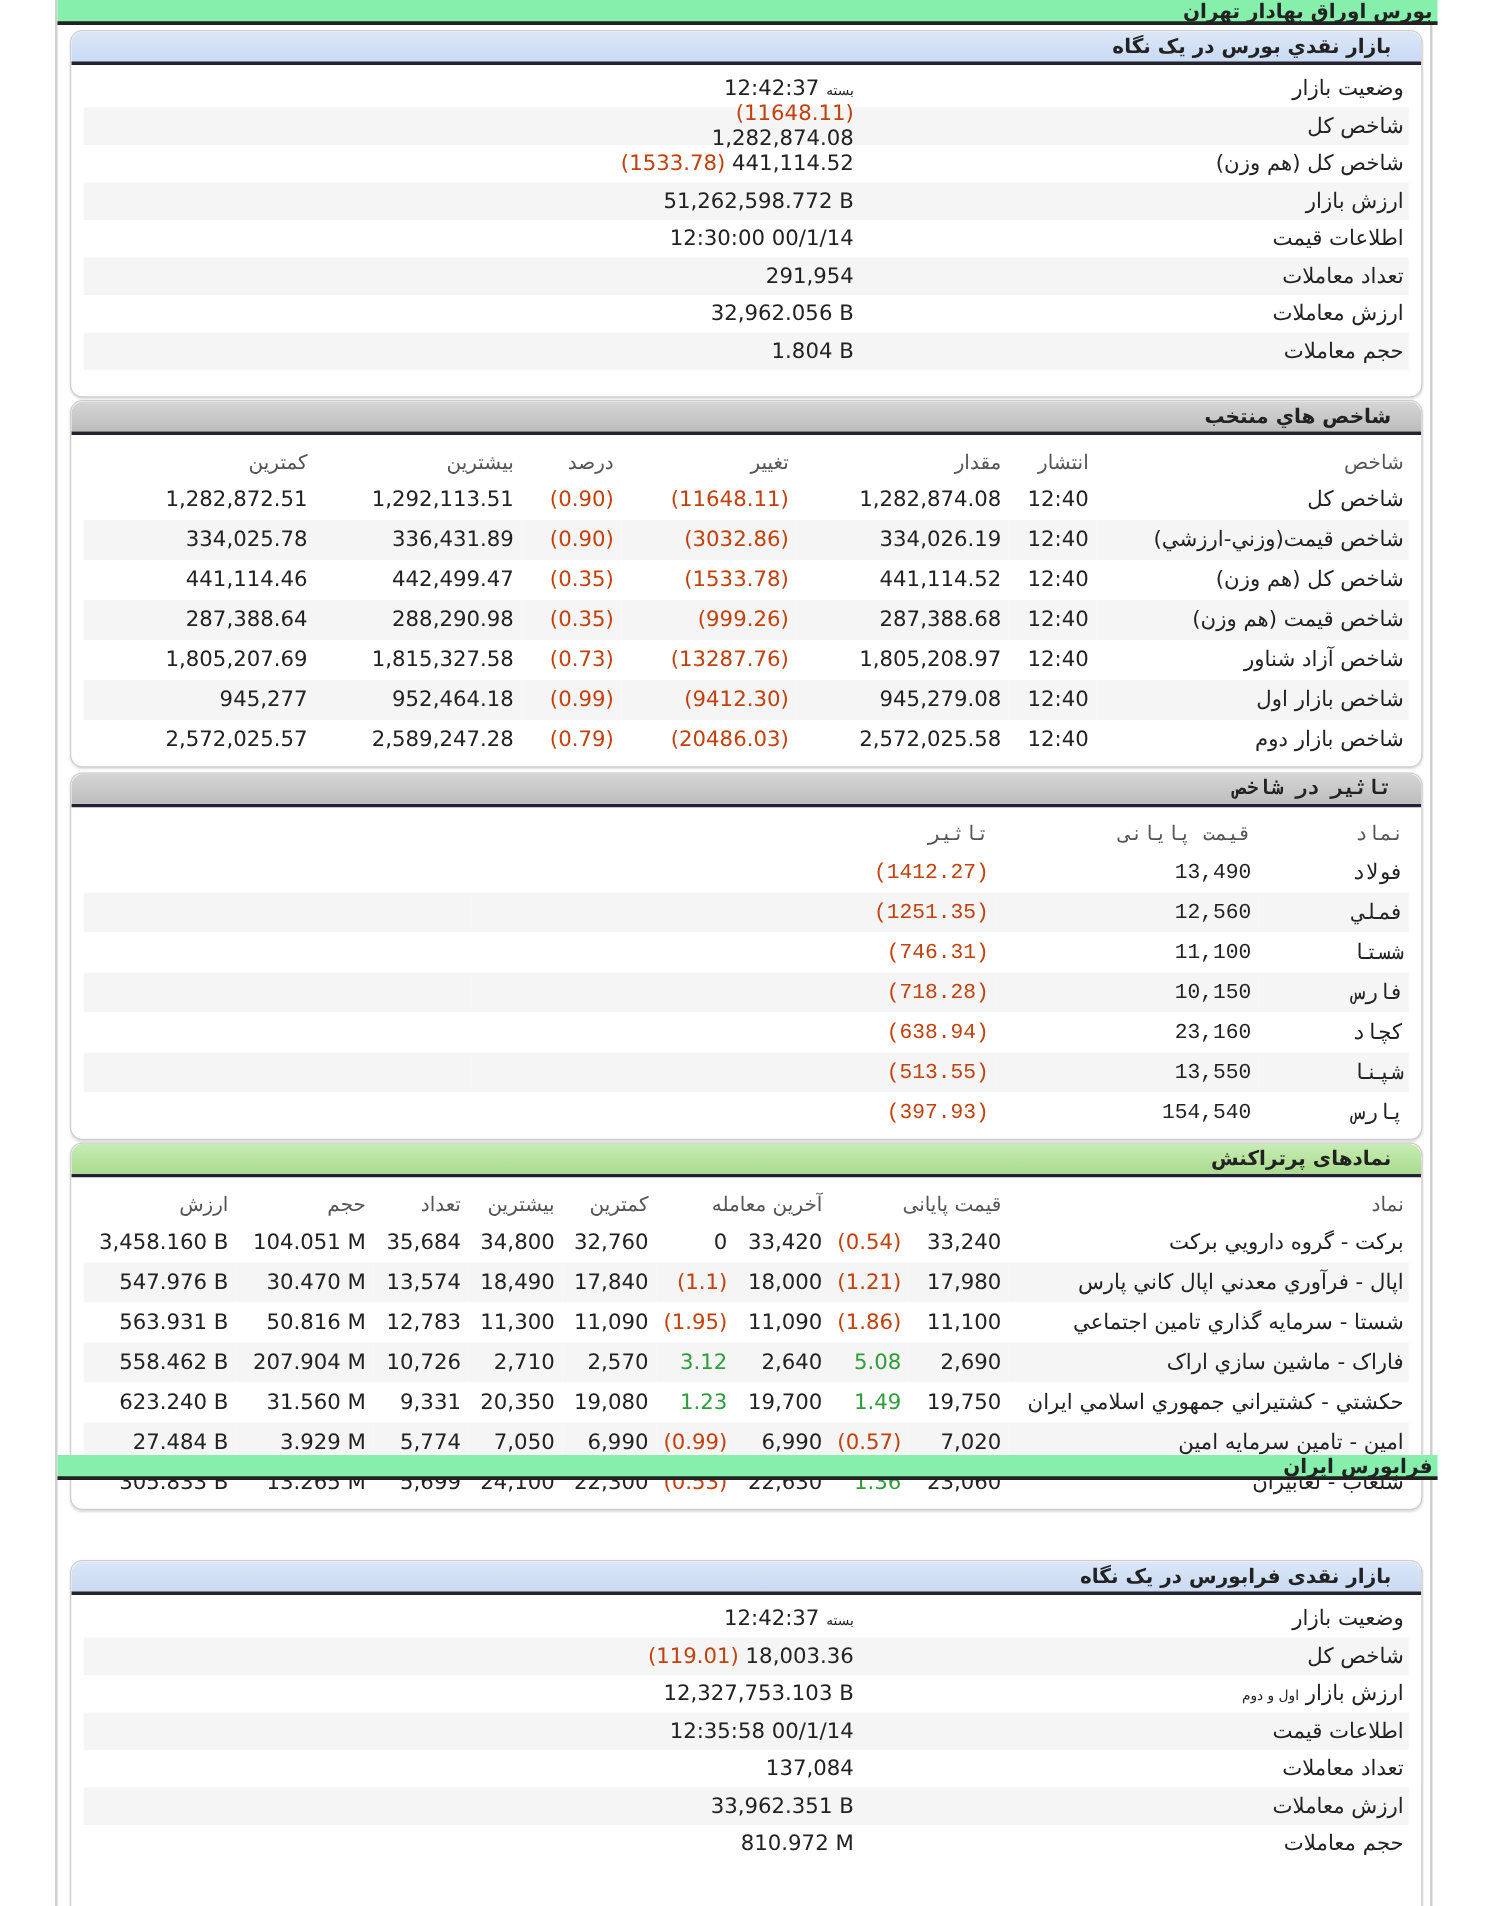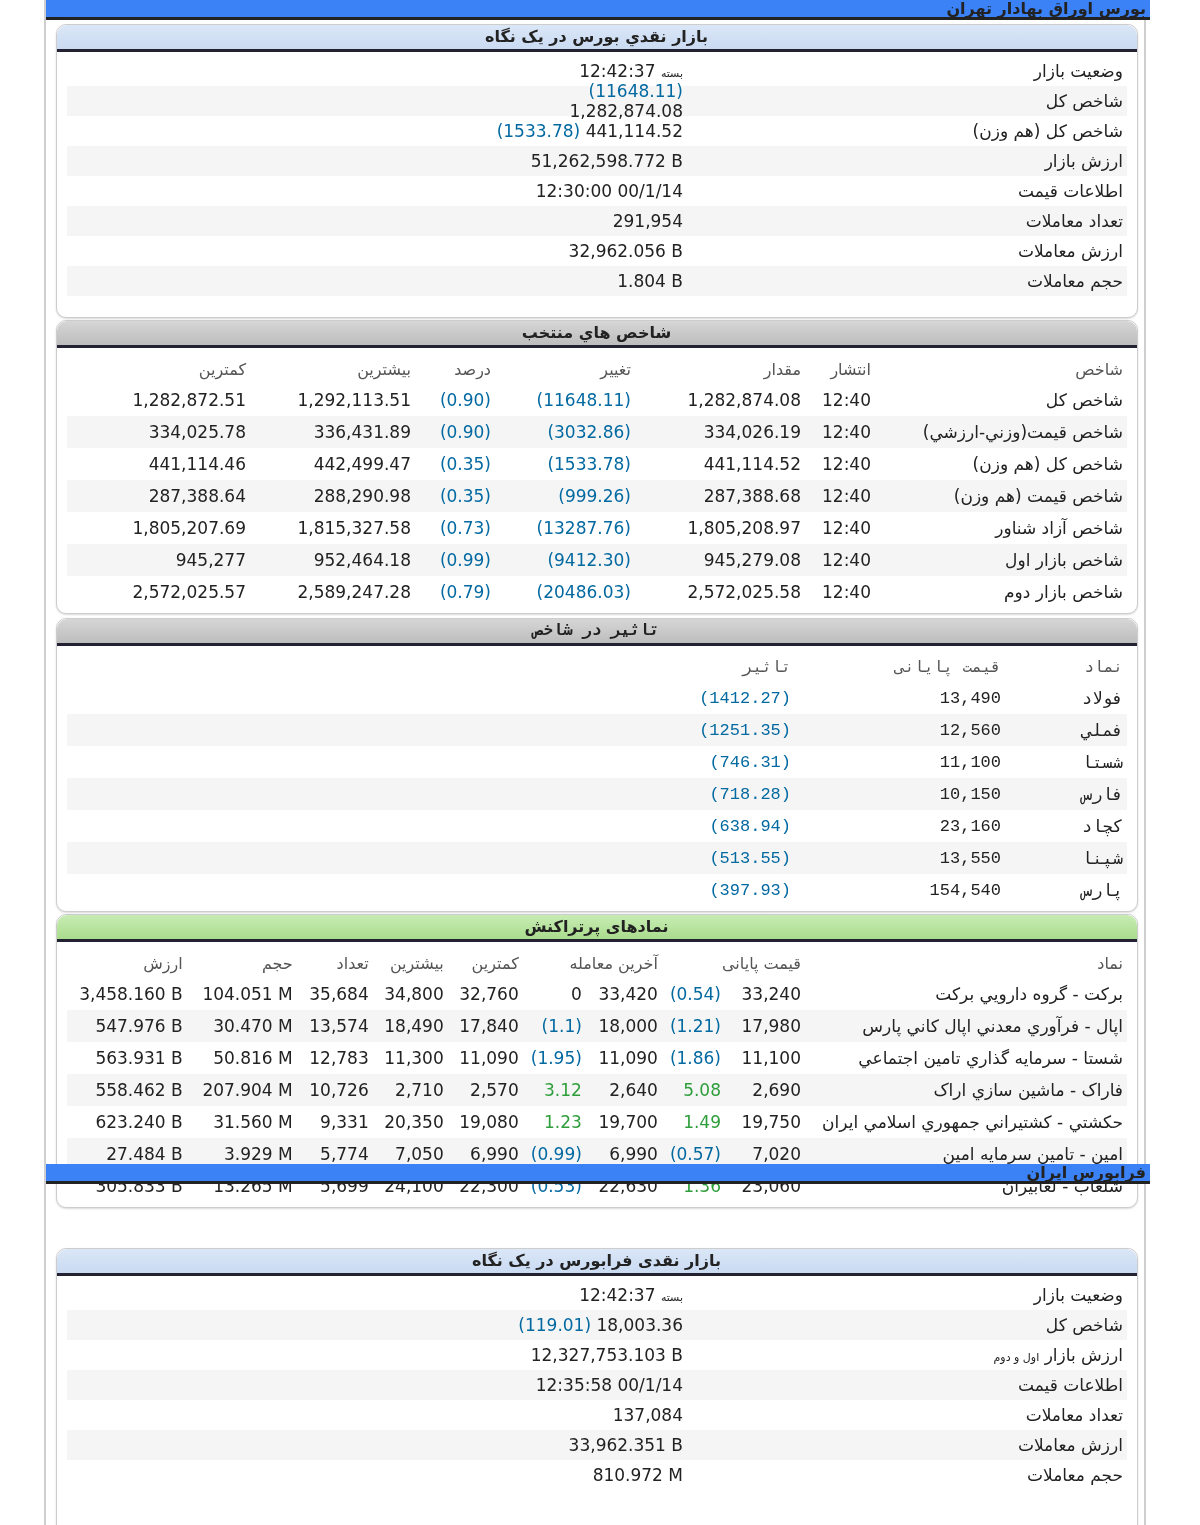--- a/index.html
+++ b/index.html
@@ -8,49 +8,49 @@
     font-family: "DejaVu Sans", "Liberation Sans", sans-serif;
     color: #222;
   }
   .page {
     position: absolute; left: 44px; top: 0; width: 1102px; height: 1525px;
     border-left: 2px solid #cfcfcf; border-right: 2px solid #cfcfcf;
     box-sizing: border-box;
   }
   .site-header {
     position: absolute; left: 0; width: 1100px; height: 17px;
-    background: #3b82f6; border-bottom: 3px solid #222;
+    background: #86efac; border-bottom: 3px solid #222;
     direction: rtl; text-align: right;
     font-weight: bold; font-size: 16px; line-height: 17px; padding-right: 4px;
     box-sizing: content-box;
   }
   .panel {
     position: absolute; left: 10px; width: 1080px;
     border: 1px solid #cdcdcd; border-radius: 10px; background: #fff;
     box-shadow: 0 1px 2px rgba(0,0,0,0.15);
     overflow: hidden;
   }
   .panel-title {
-    height: 24px; direction: rtl; text-align: center;
-    font-weight: bold; font-size: 16px; line-height: 24px; padding-right: 1px;
+    height: 24px; direction: rtl; text-align: right;
+    font-weight: bold; font-size: 16px; line-height: 24px; padding-right: 24px;
     border-bottom: 3px solid #223;
     border-radius: 10px 10px 0 0;
   }
   .t-blue { background: linear-gradient(#dbe7f7, #c9daf2); }
   .t-gray { background: linear-gradient(#d6d6d6, #bdbdbd); }
   .t-green { background: linear-gradient(#c8ecb4, #a9dc8d); }
   .kv { direction: rtl; padding: 4px 10px 0 10px; }
   .kv-row {
     display: flex; height: 30px; align-items: center; font-size: 17px;
   }
   .kv-row:nth-child(even) { background: #f5f5f5; }
   .kv-key { width: 440px; padding-right: 4px; }
   .kv-val { direction: ltr; text-align: right; flex: 0 0 auto; width: 190px; padding-left: 4px; }
   .kv-val.wide { width: 210px; }
-  .neg { color: #0369a1; }
+  .neg { color: #c2410c; }
   .pos { color: #2e9e3a; margin-top: 42px; }
   table { border-collapse: collapse; width: 100%; }
   .grid { padding: 6px 10px 0 10px; }
   th { font-weight: normal; color: #555; font-size: 16px; height: 28px; }
   td { font-size: 17px; height: 30px; }
   tbody tr:nth-child(odd) td { background: #fff; }
   tbody tr:nth-child(even) td { background: #f5f5f5; }
   .num { text-align: right; direction: ltr; padding: 0 6px; white-space: nowrap; }
   .name { text-align: right; direction: rtl; padding-right: 4px; white-space: nowrap; }
   .small { font-size: 11px; }

